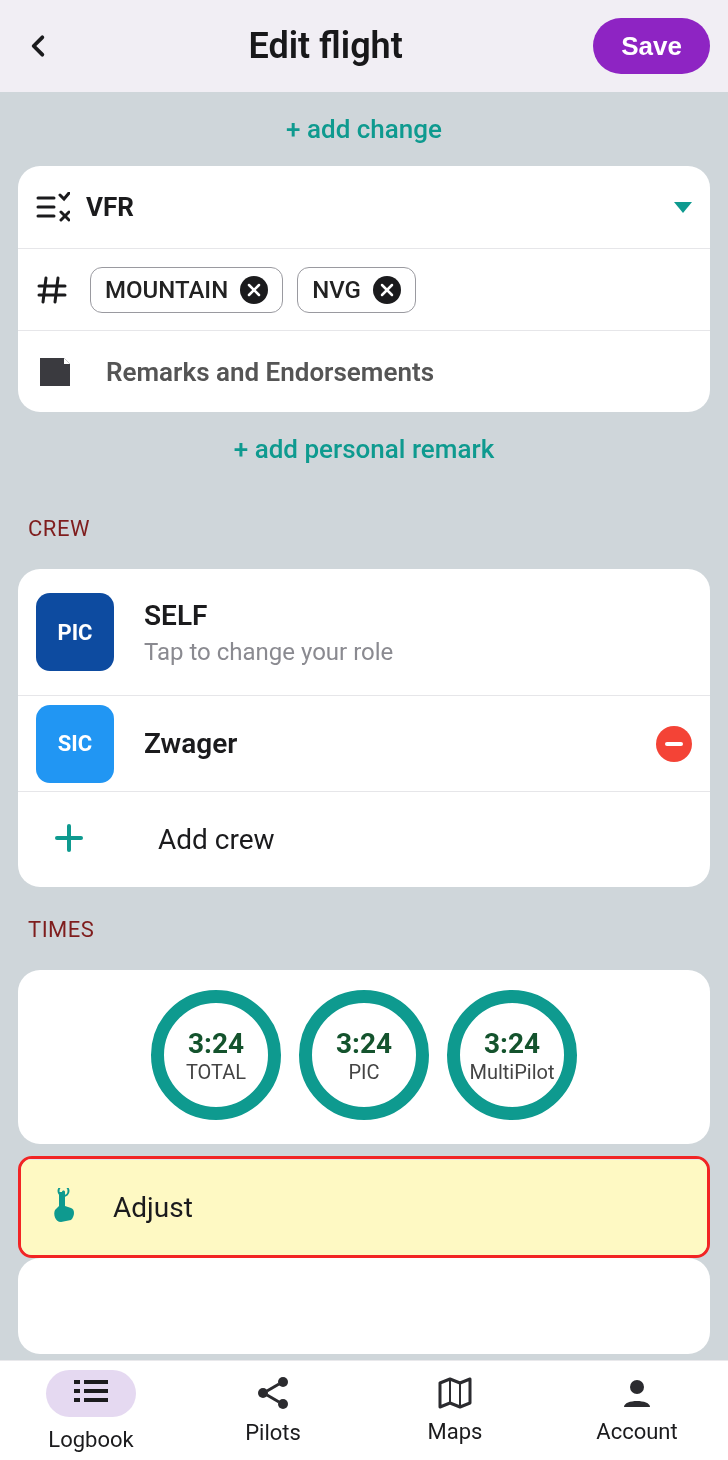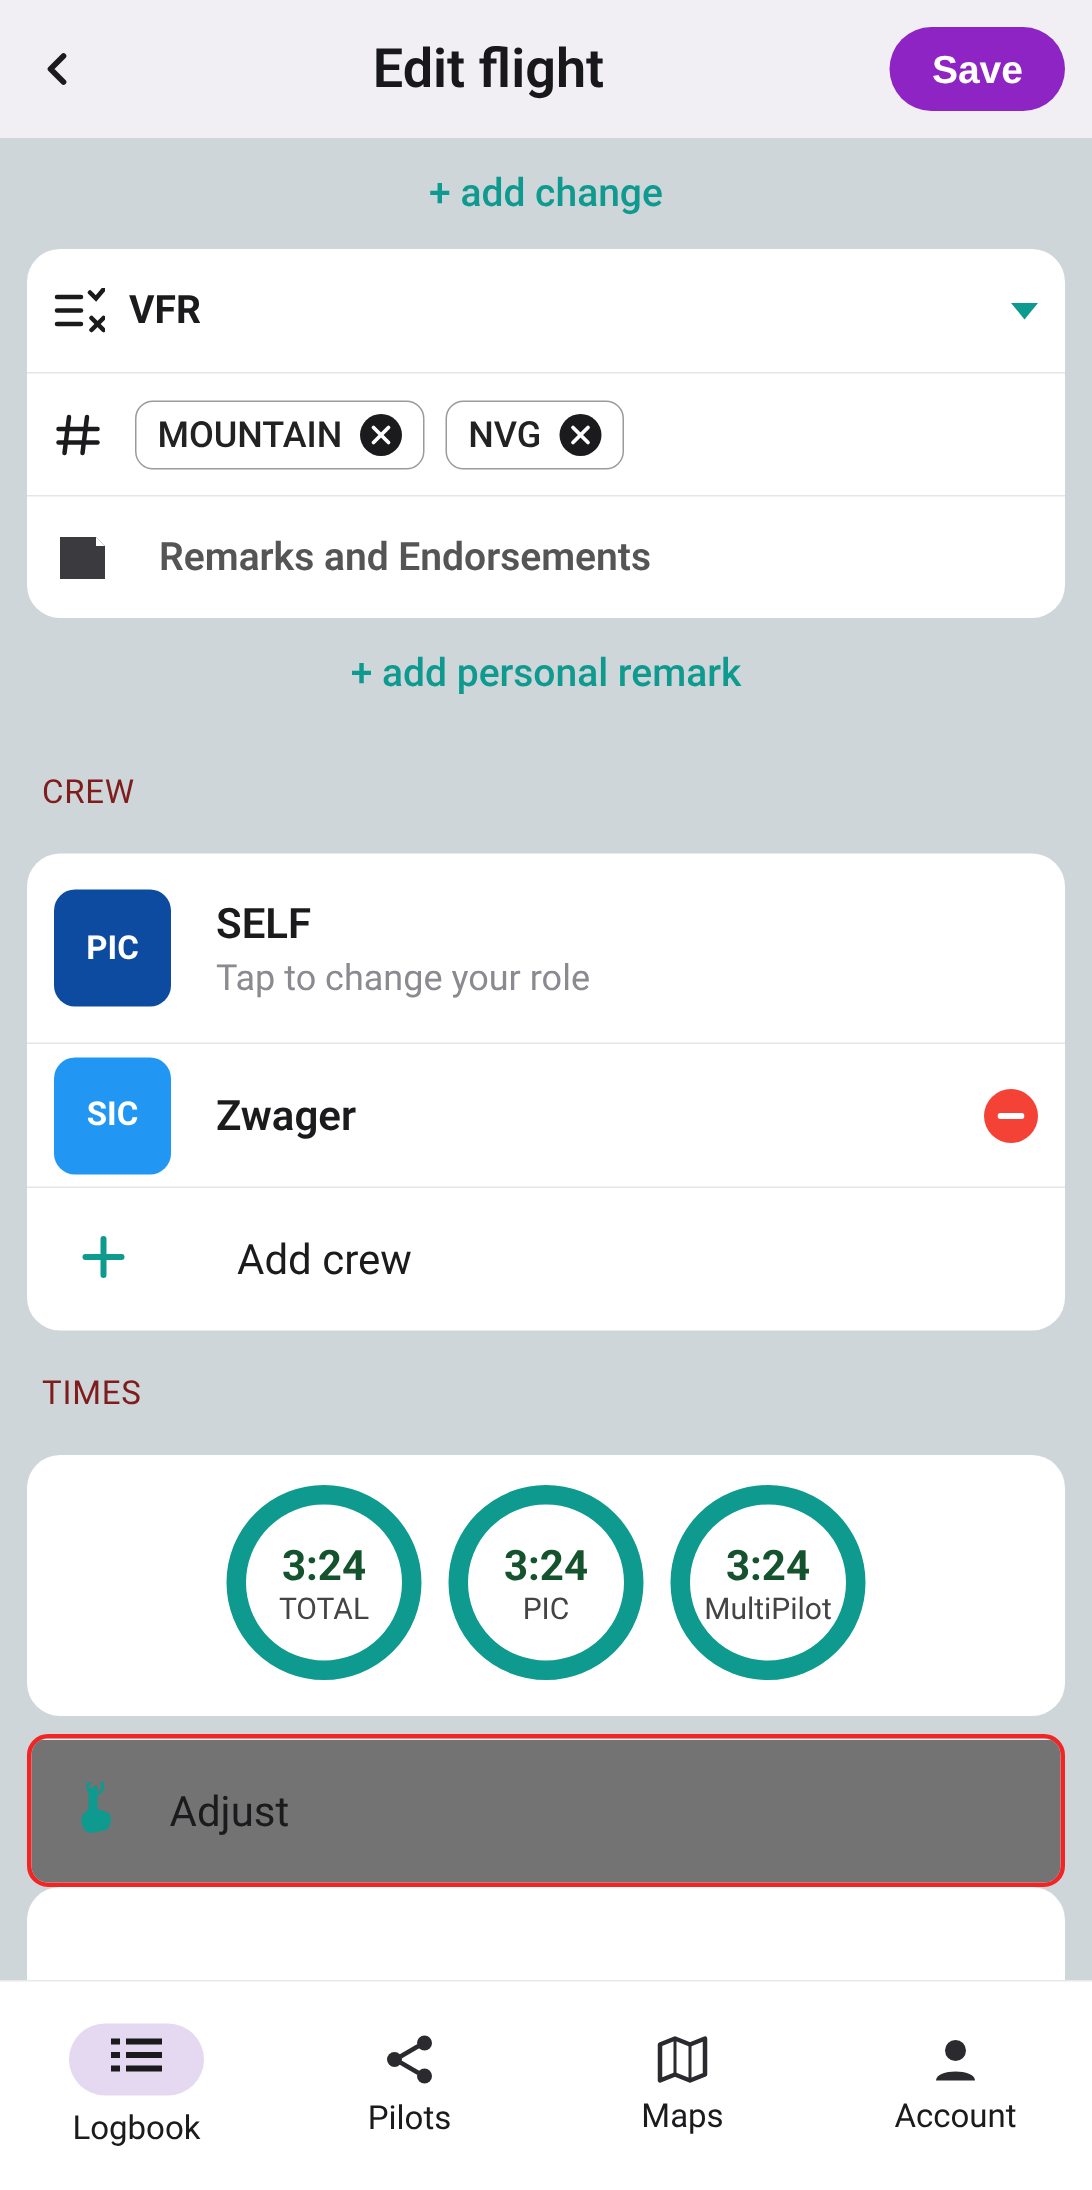--- a/index.html
+++ b/index.html
@@ -117,32 +117,32 @@
   }
   .ring-val { font-size:28px; font-weight:700; color:#14532d; }
   .ring-lbl { font-size:20px; color:#444; }
   .adjust-wrap {
     margin: 12px 18px 0;
     border: 3.5px solid #f22424;
     border-radius: 14px;
     overflow:hidden;
   }
   .adjust-row {
-    background:#737373;
+    background:#fef9c3;
     height: 96px;
     display:flex;align-items:center;
     padding: 0 28px;
     gap: 34px;
     border-top: 1px solid #e6e6e9;
   }
   .adjust-label { font-size:28px; color:#1b1b1d; }
 
   .sign-card .addrow { gap: 40px; }
   .tabbar {
-    height: 140px;
+    height: 100px;
     background:#fff;
     display:flex;
     border-top: 1px solid #e9e9ec;
   }
   .tab {
     flex:1;
     display:flex;flex-direction:column;align-items:center;justify-content:center;
     gap:10px;
     font-size:22px;color:#1b1b1d;
     cursor:pointer;

